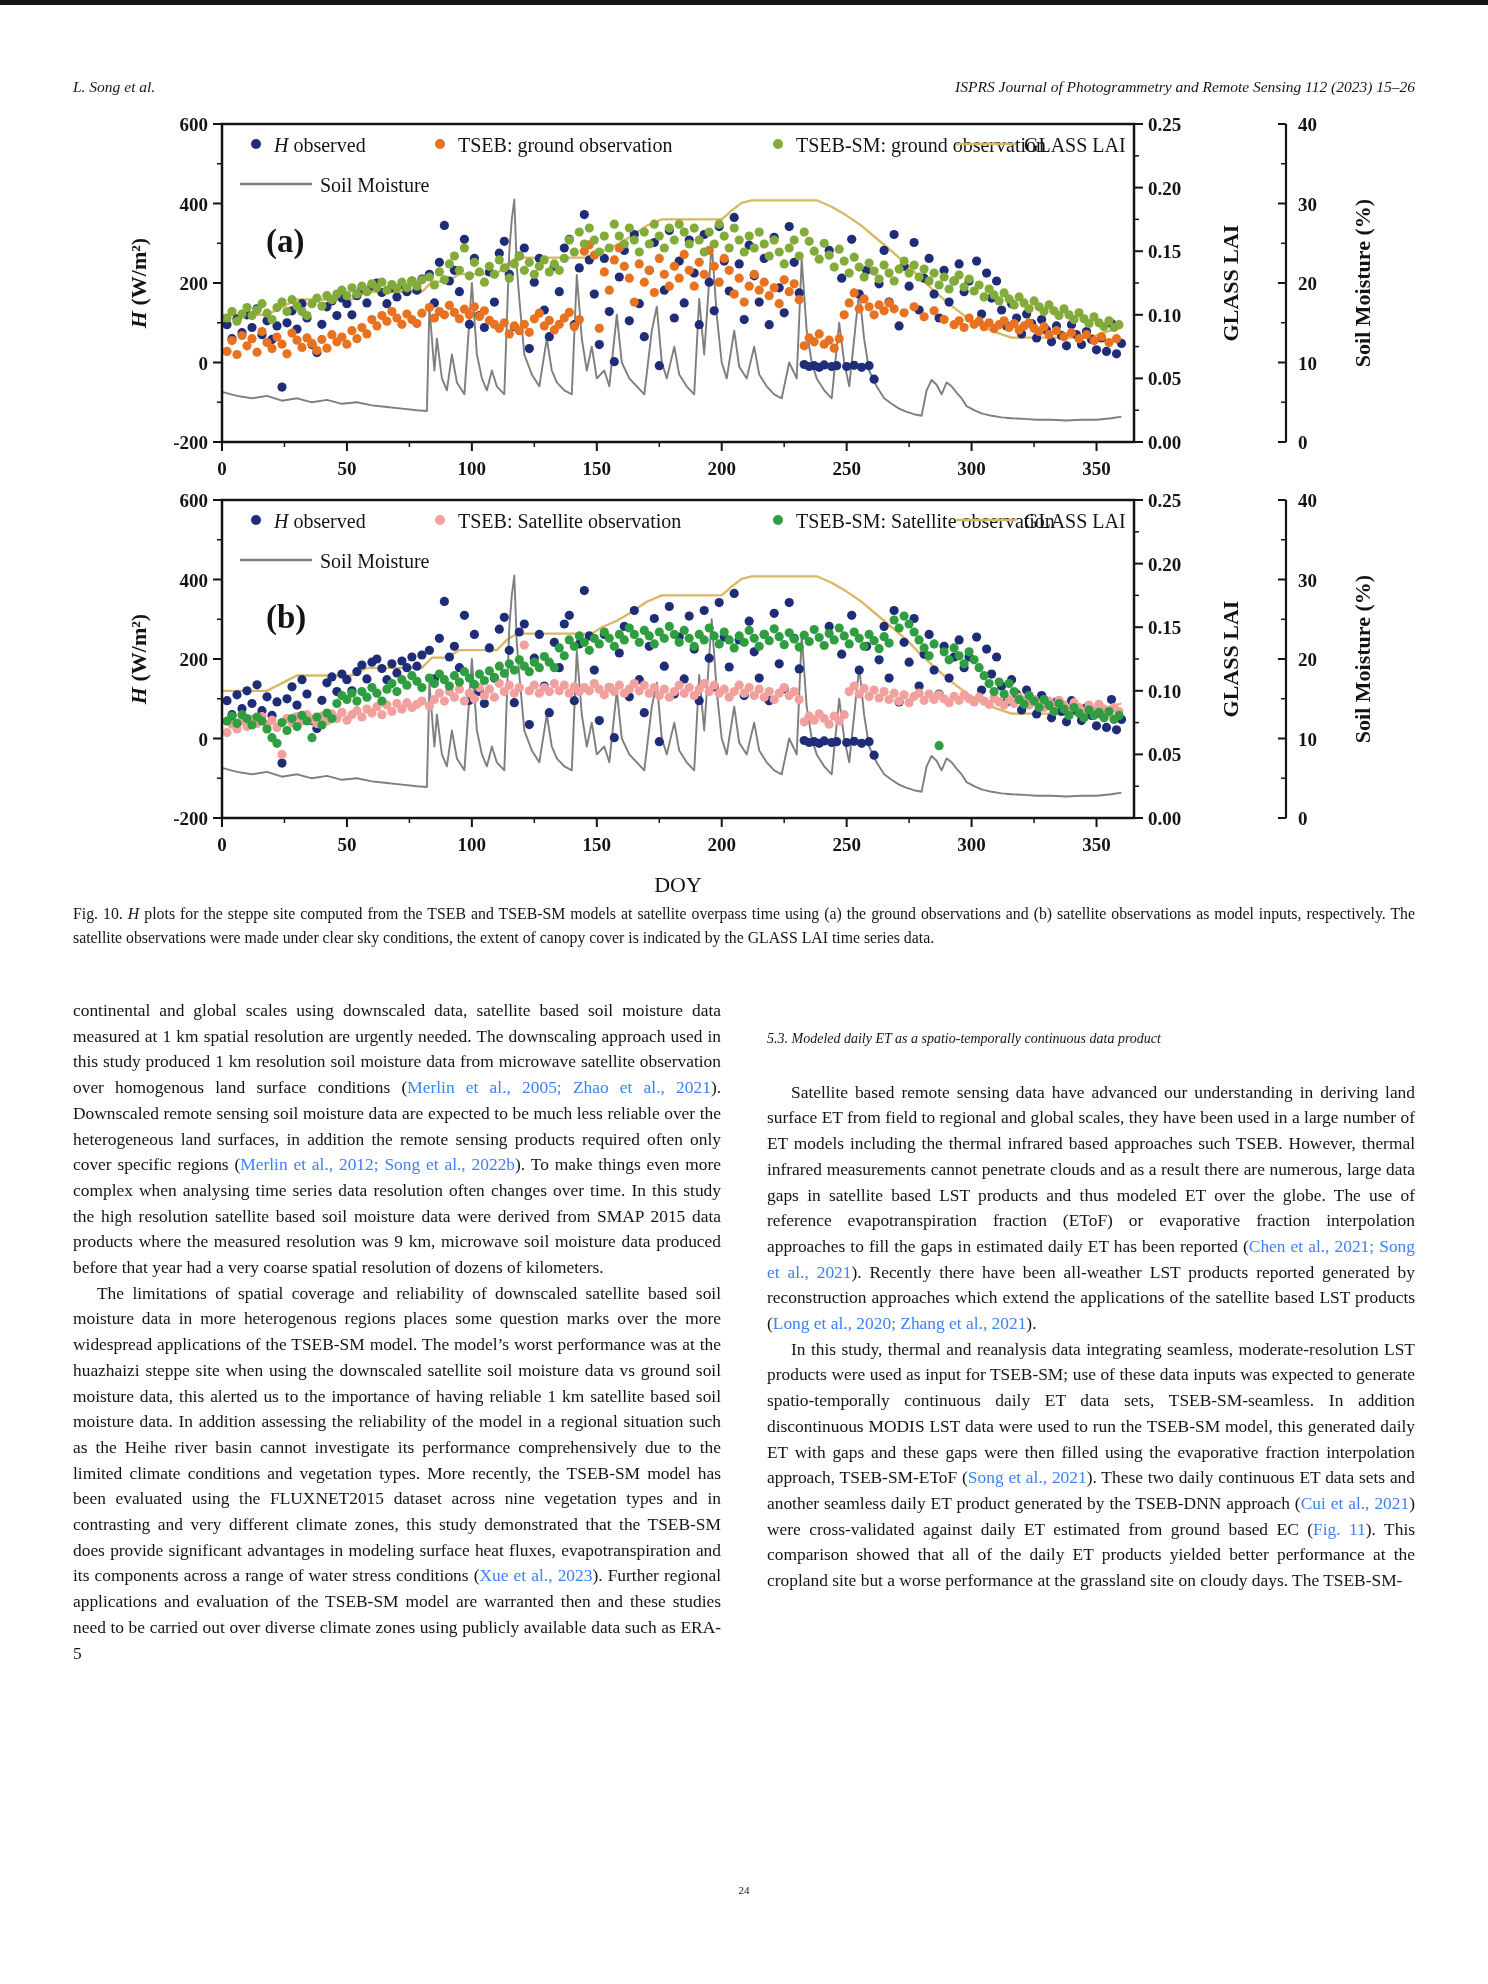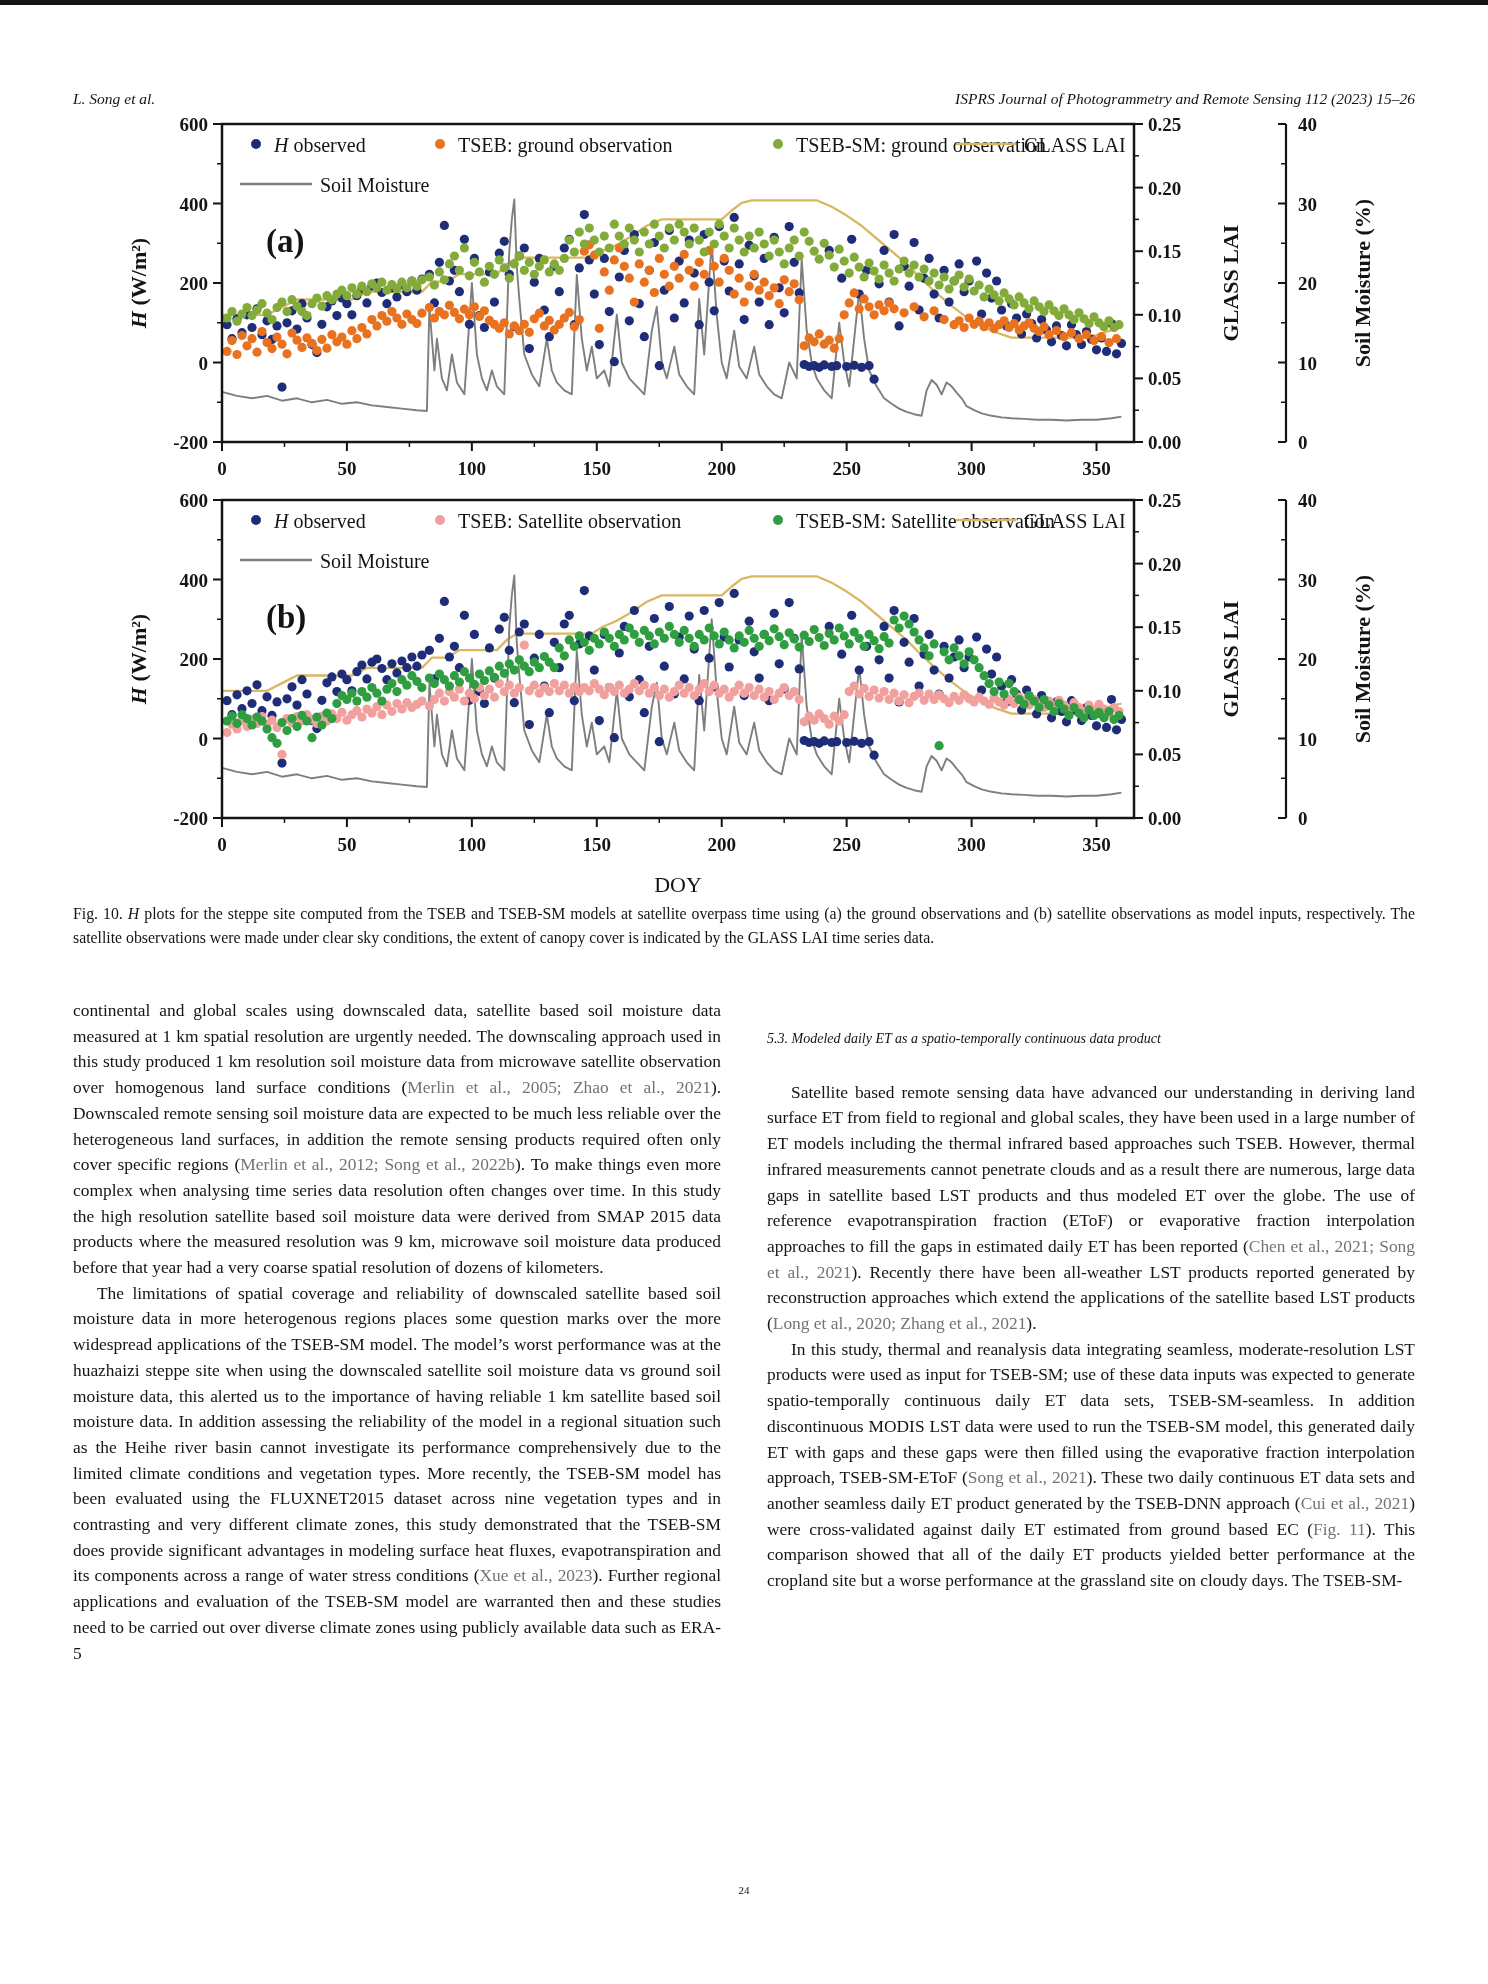--- a/index.html
+++ b/index.html
@@ -1,34 +1,34 @@
 <!DOCTYPE html>
 <html><head>
 <meta charset="utf-8">
 <style>
   html,body{margin:0;padding:0;background:#e8e8e8;}
   #page{position:relative;width:1488px;height:1984px;background:#ffffff;font-family:"Liberation Serif",serif;color:#141414;overflow:hidden;}
   .topbar{position:absolute;top:0;left:0;width:1488px;height:5px;background:#141414;}
-  .hdr{position:absolute;top:90px;left:73px;width:1342px;display:flex;justify-content:space-between;font-style:italic;font-size:15.5px;}
+  .hdr{position:absolute;top:78px;left:73px;width:1342px;display:flex;justify-content:space-between;font-style:italic;font-size:15.5px;}
   .figwrap{position:absolute;top:116px;left:62px;width:1360px;}
   .panel{display:block;}
   svg text{fill:#141414;}
   .tk{font-family:"Liberation Serif",serif;font-weight:bold;font-size:19px;}
   .lg{font-family:"Liberation Serif",serif;font-size:20px;}
   .at{font-family:"Liberation Serif",serif;font-weight:bold;font-size:22px;}
   .xl{font-family:"Liberation Serif",serif;font-size:22px;}
   .pl{font-family:"Liberation Serif",serif;font-weight:bold;font-size:33px;}
   .caption{position:absolute;top:902px;left:73px;width:1342px;font-size:15.8px;line-height:1.55;text-align:justify;}
   .col{position:absolute;top:998px;width:648px;font-size:17.4px;line-height:25.7px;text-align:justify;}
   .col-left{left:73px;}
   .col-right{left:767px;}
   .col p{margin:0;text-indent:24px;}
   .col p.cont{text-indent:0;}
   .subhead{font-size:14px;font-style:italic;font-weight:normal;margin:28px 0;}
-  .cite{color:#737373;}
+  .cite{color:#3b82f6;}
   .b{font-weight:normal;}
   .i{font-style:italic;}
   .footer{position:absolute;top:1884px;left:0;width:1488px;text-align:center;font-size:11px;}
 </style>
 </head>
 <body>
 <div id="page">
 
 <div class="topbar"></div>
 

